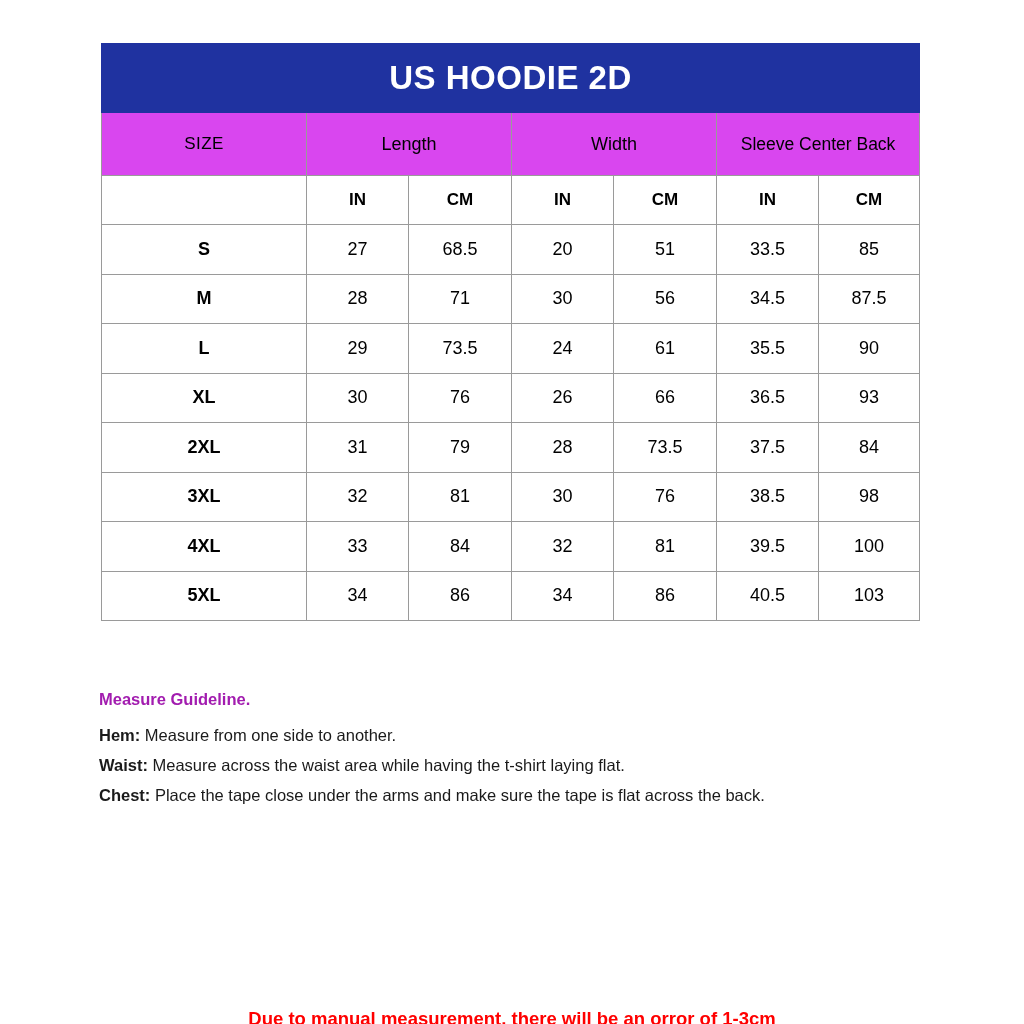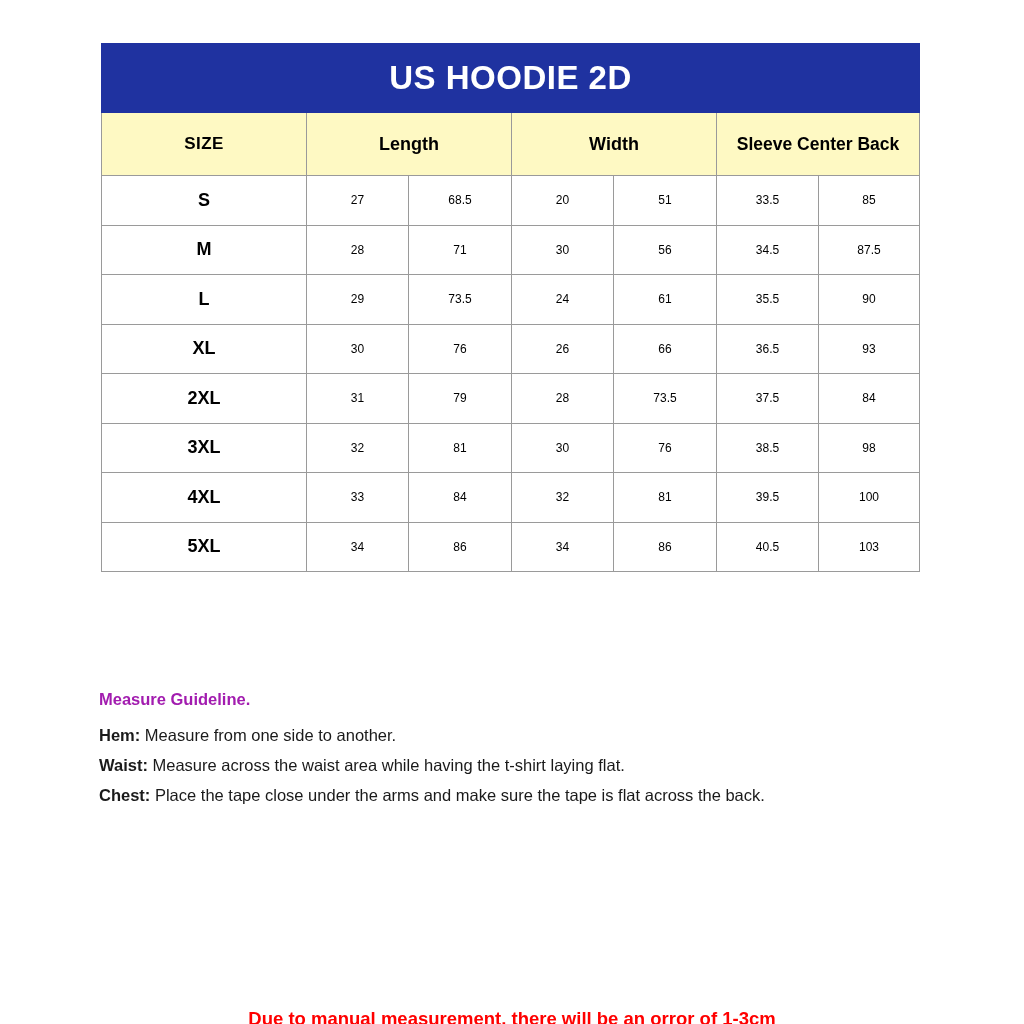--- a/index.html
+++ b/index.html
@@ -47,39 +47,39 @@
     height: 68px;
   }
   .title-text {
     color: #ffffff;
     font-size: 33px;
     font-weight: bold;
     letter-spacing: 0.5px;
   }
 
   .head-row td {
-    background: #fef9c3;
+    background: #d946ef;
     height: 62px;
     font-size: 18px;
-    font-weight: bold;
+    font-weight: normal;
   }
   .head-row td.size-cell { font-size: 17px; letter-spacing: 0.4px; }
   .head-row td.sleeve-cell { font-size: 17.5px; }
 
   .unit-row td {
     height: 48px;
     font-size: 17px;
     font-weight: bold;
     background: #ffffff;
   }
   .unit-row td.blank { background: #ffffff; }
 
   .data-row td {
     height: 48.5px;
-    font-size: 12px;
+    font-size: 18px;
     background: #ffffff;
   }
   .data-row td.size-label {
     font-weight: bold;
     font-size: 18px;
   }
 
   
   col.c-size   { width: 205px; }
   col.c-lin    { width: 102px; }
@@ -142,20 +142,29 @@
         <td colspan="7">
           <span class="title-text">US HOODIE 2D</span>
         </td>
       </tr>
       <tr class="head-row">
         <td class="size-cell">SIZE</td>
         <td colspan="2">Length</td>
         <td colspan="2">Width</td>
         <td colspan="2" class="sleeve-cell">Sleeve Center Back</td>
       </tr>
+      <tr class="unit-row">
+        <td class="blank"></td>
+        <td>IN</td>
+        <td>CM</td>
+        <td>IN</td>
+        <td>CM</td>
+        <td>IN</td>
+        <td>CM</td>
+      </tr>
 
       <tr class="data-row">
         <td class="size-label">S</td>
         <td>27</td>
         <td>68.5</td>
         <td>20</td>
         <td>51</td>
         <td>33.5</td>
         <td>85</td>
       </tr>

